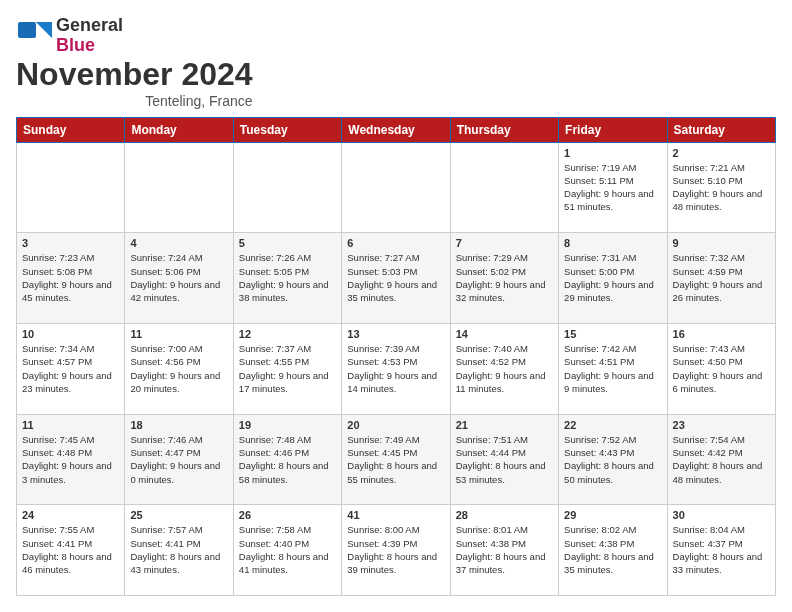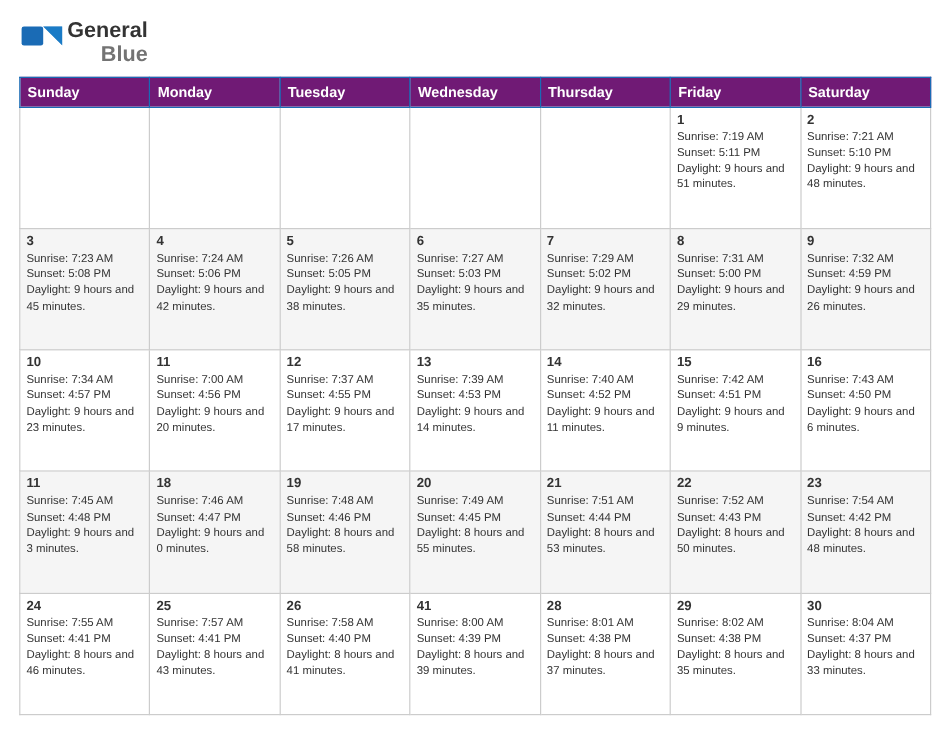--- a/index.html
+++ b/index.html
@@ -30,21 +30,21 @@
       gap: 4px;
     }
     .logo-text {
       display: flex;
       flex-direction: column;
       font-size: 18px;
       font-weight: bold;
       line-height: 1.1;
     }
     .logo-general { color: #333; }
-    .logo-blue { color: #737373; text-align: right; }
+    .logo-blue { color: #be185d; }
     .logo-icon {
       width: 36px;
       height: 36px;
     }
     .title-block {
       text-align: right;
     }
     .month-title {
       font-size: 32px;
       font-weight: bold;
@@ -54,21 +54,21 @@
       font-size: 14px;
       color: #555;
     }
     .calendar {
       flex: 1;
       border-collapse: collapse;
       width: 100%;
       table-layout: fixed;
     }
     .calendar th {
-      background: #701a75;
+      background: #b91c1c;
       color: #fff;
       text-align: left;
       padding: 5px 6px;
       font-size: 12px;
       font-weight: bold;
       border: 1px solid #1a6bb5;
     }
     .calendar td {
       border: 1px solid #ccc;
       vertical-align: top;
@@ -105,20 +105,24 @@
       <svg class="logo-icon" viewBox="0 0 36 36">
         <polygon points="20,4 36,4 36,20" fill="#1a6bb5"></polygon>
         <polygon points="20,4 36,4 36,20" fill="#1a8cd8" opacity="0.5"></polygon>
         <rect x="2" y="4" width="18" height="16" rx="2" fill="#1a6bb5"></rect>
       </svg>
       <div class="logo-text">
         <span class="logo-general">General</span>
         <span class="logo-blue">Blue</span>
       </div>
     </div>
+    <div class="title-block">
+      <div class="month-title">November 2024</div>
+      <div class="location">Tenteling, France</div>
+    </div>
   </div>
 
   <table class="calendar">
     <thead>
       <tr>
         <th>Sunday</th>
         <th>Monday</th>
         <th>Tuesday</th>
         <th>Wednesday</th>
         <th>Thursday</th>

